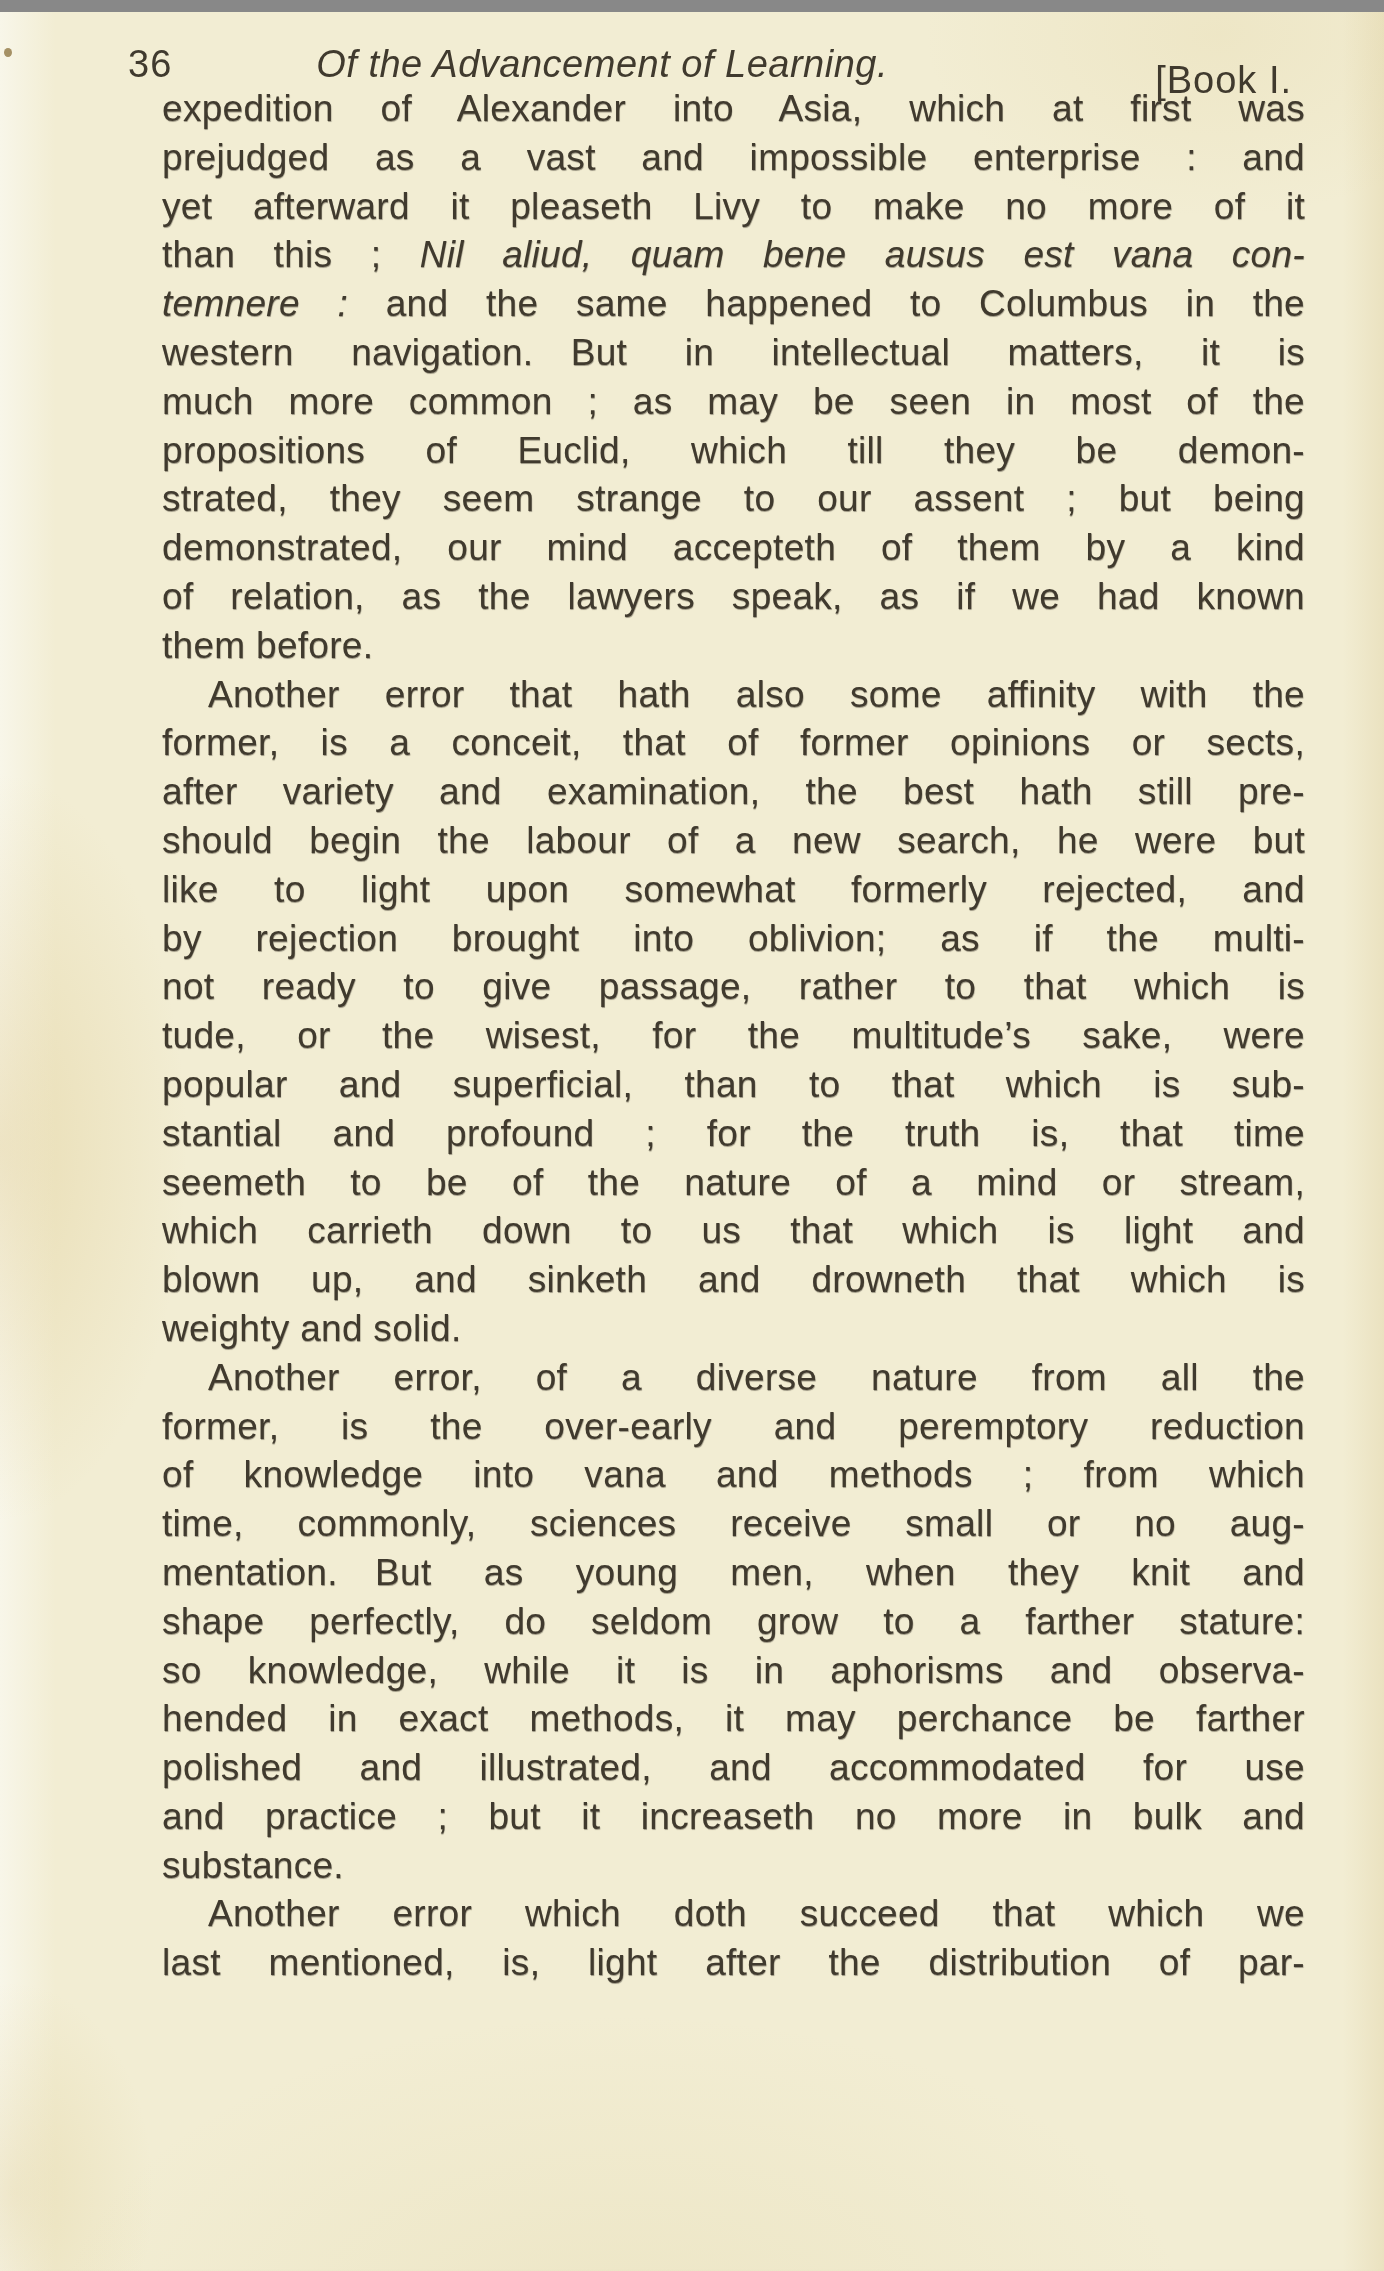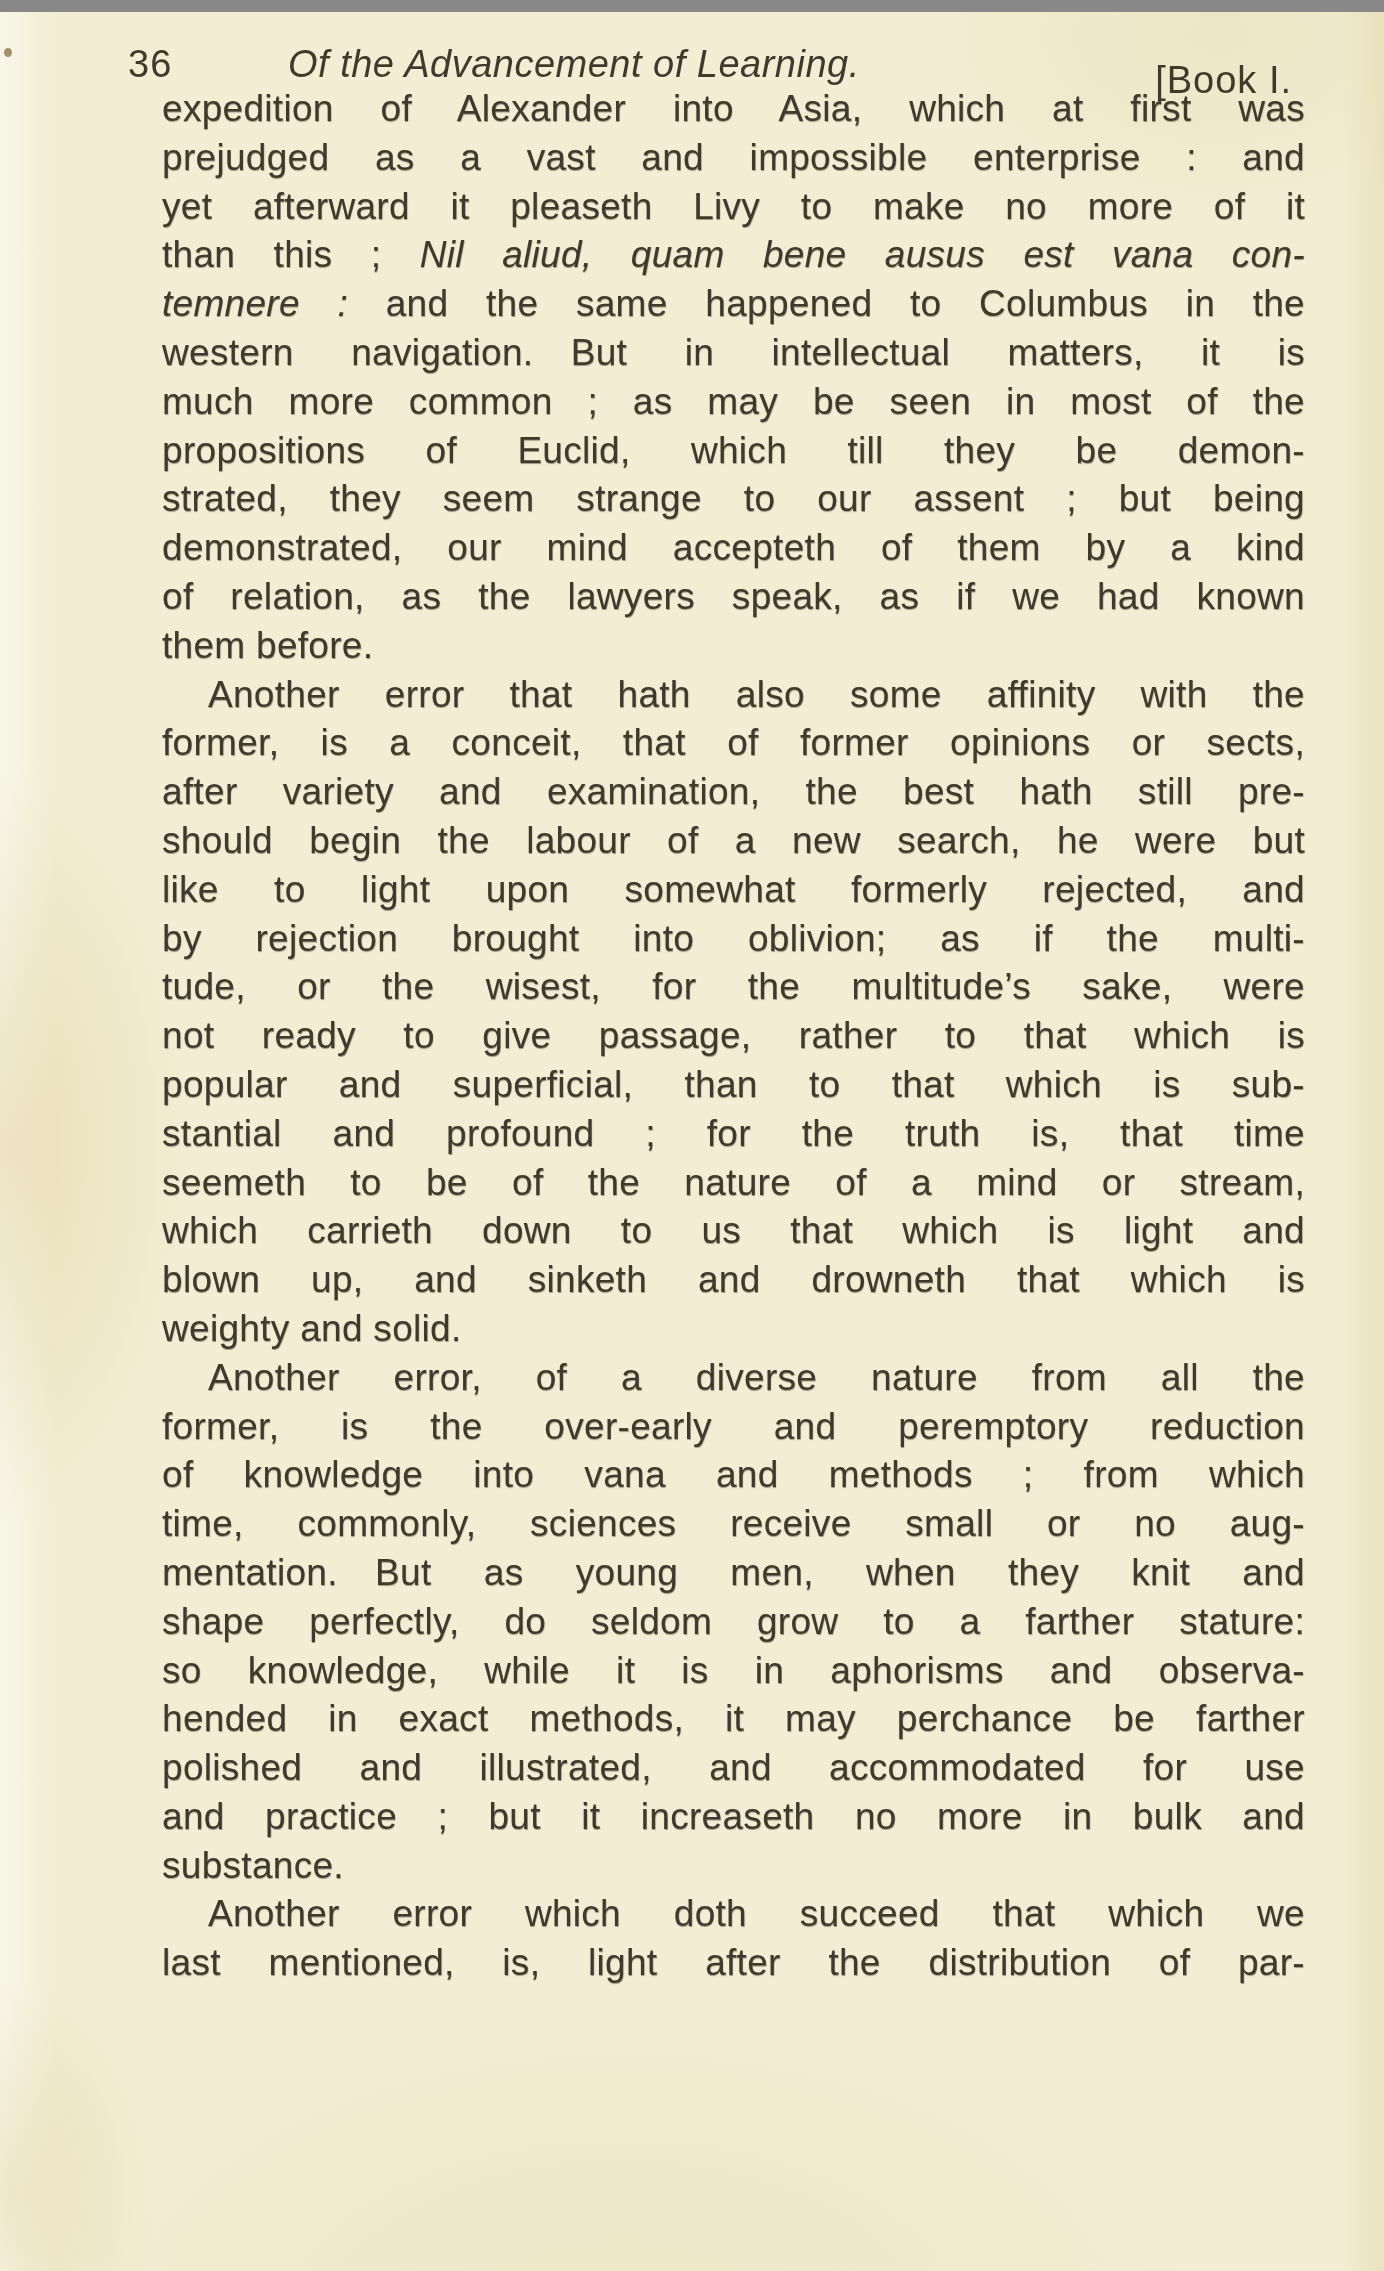--- a/index.html
+++ b/index.html
@@ -38,21 +38,21 @@
   }
   .page-number {
     position: absolute;
     left: 128px; top: 0;
     letter-spacing: 1px;
   }
   .running-title {
     position: absolute;
     left: 288px; top: 0;
     width: 600px;
-    text-align: left;
+    text-align: right;
     font-style: italic;
     letter-spacing: 0.5px;
   }
   .book-label {
     position: absolute;
     right: 92px; top: 16px;
     letter-spacing: 1px;
   }
   .body {
     position: absolute;
@@ -98,22 +98,22 @@
       <div class="line"><span>strated, they seem strange to our assent ; but being</span></div>
       <div class="line"><span>demonstrated, our mind accepteth of them by a kind</span></div>
       <div class="line"><span>of relation, as the lawyers speak, as if we had known</span></div>
       <div class="line short"><span>them before.</span></div>
       <div class="line indent"><span>Another error that hath also some affinity with the</span></div>
       <div class="line"><span>former, is a conceit, that of former opinions or sects,</span></div>
       <div class="line"><span>after variety and examination, the best hath still pre-</span></div>
       <div class="line"><span>should begin the labour of a new search, he were but</span></div>
       <div class="line"><span>like to light upon somewhat formerly rejected, and</span></div>
       <div class="line"><span>by rejection brought into oblivion; as if the multi-</span></div>
+      <div class="line"><span>not ready to give passage, rather to that which is</span></div>
       <div class="line"><span>tude, or the wisest, for the multitude’s sake, were</span></div>
-      <div class="line"><span>not ready to give passage, rather to that which is</span></div>
       <div class="line"><span>popular and superficial, than to that which is sub-</span></div>
       <div class="line"><span>stantial and profound ; for the truth is, that time</span></div>
       <div class="line"><span>seemeth to be of the nature of a mind or stream,</span></div>
       <div class="line"><span>which carrieth down to us that which is light and</span></div>
       <div class="line"><span>blown up, and sinketh and drowneth that which is</span></div>
       <div class="line short"><span>weighty and solid.</span></div>
       <div class="line indent"><span>Another error, of a diverse nature from all the</span></div>
       <div class="line"><span>former, is the over-early and peremptory reduction</span></div>
       <div class="line"><span>of knowledge into vana and methods ; from which</span></div>
       <div class="line"><span>time, commonly, sciences receive small or no aug-</span></div>

